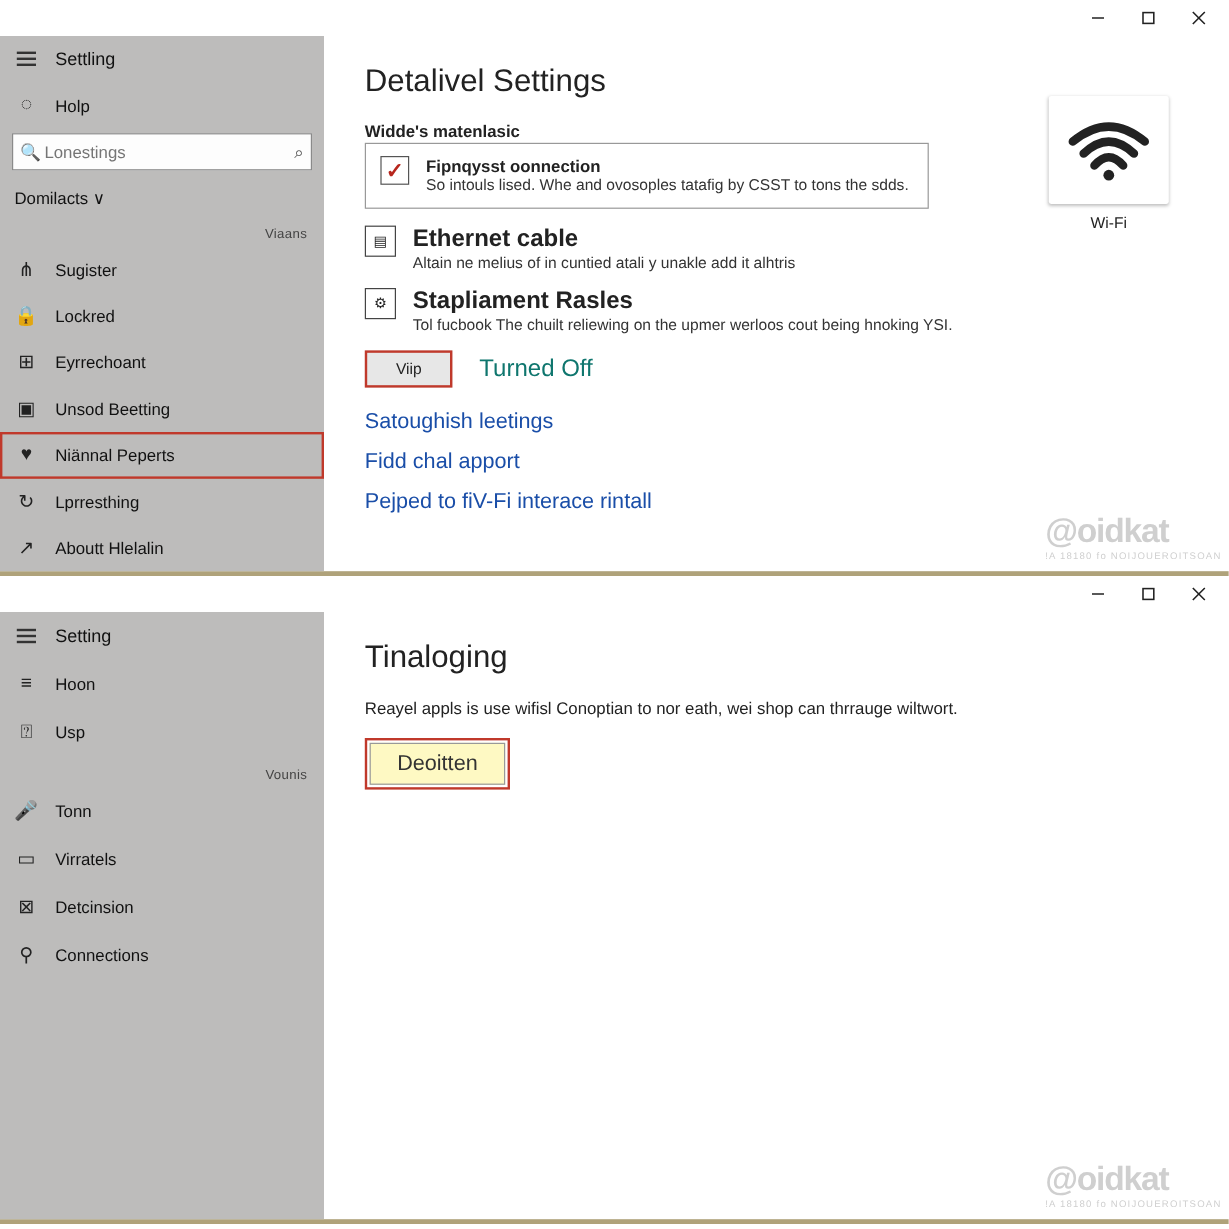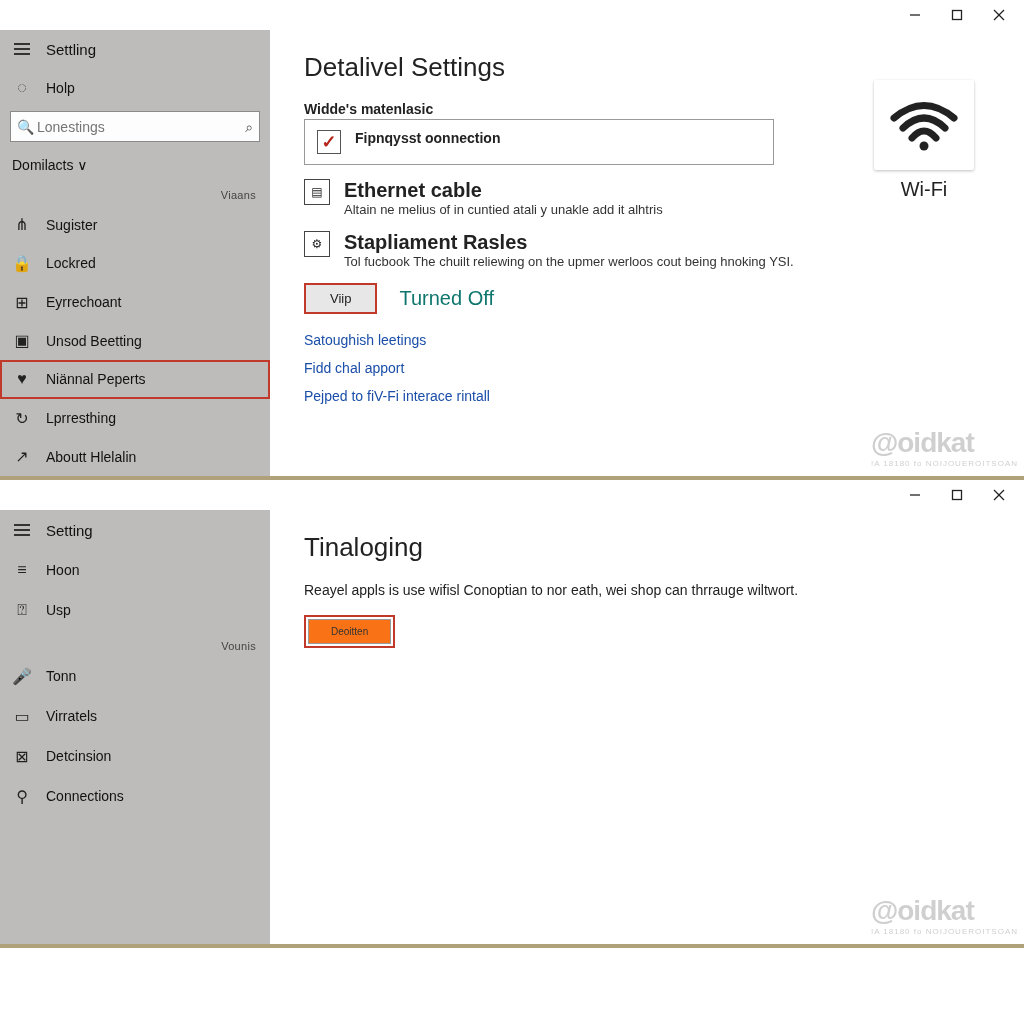--- a/index.html
+++ b/index.html
@@ -12,21 +12,21 @@
     height: 1024px;
     overflow: hidden;
   }
   .window {
     display: flex;
     flex-direction: column;
     background: #fff;
     border-bottom: 4px solid #afa27a;
   }
   .window-top { height: 480px; }
-  .window-bot { height: 468px; }
+  .window-bot { height: 540px; }
   .titlebar {
     height: 30px;
     display: flex;
     align-items: center;
     justify-content: flex-end;
     padding-right: 4px;
   }
   .tb-btn {
     width: 42px;
     height: 28px;
@@ -210,21 +210,21 @@
     cursor: pointer;
     color: #222;
   }
   .status-text {
     color: #0f766e;
     font-size: 20px;
     font-weight: 500;
   }
   .link {
     color: #1a4ea8;
-    font-size: 14px;
+    font-size: 18px;
     margin-bottom: 12px;
     cursor: pointer;
   }
   .wifi-block {
     position: absolute;
     right: 40px;
     top: 50px;
     width: 120px;
     text-align: center;
   }
@@ -233,21 +233,21 @@
     height: 90px;
     margin: 0 auto 8px auto;
     background: #fff;
     box-shadow: 0 1px 3px rgba(0,0,0,.25);
     display: flex;
     align-items: center;
     justify-content: center;
     border-radius: 2px;
   }
   .wifi-block .wifi-label {
-    font-size: 20px;
+    font-size: 13px;
     color: #222;
     text-align: center;
   }
   .watermark {
     position: absolute;
     right: 6px;
     bottom: 8px;
     font-size: 28px;
     font-weight: 600;
     color: #bbb;
@@ -276,23 +276,23 @@
   }
   .hamburger::before{top:-5px;} .hamburger::after{top:5px;}
   .glyph { font-family: "Segoe UI Symbol", sans-serif; }
   .grey-btn {
     border: 2px solid #c0392b;
     display: inline-block;
     padding: 2px;
     margin-top: 14px;
   }
   .grey-btn .inner {
-    background: #f97316;
+    background: #fef9c3;
     padding: 6px 22px;
-    font-size: 10px;
+    font-size: 18px;
     color: #333;
     border: 1px solid #999;
     cursor: pointer;
   }
   .content p.lead {
     font-size: 14px;
     color: #222;
     max-width: 560px;
     line-height: 1.4;
   }
@@ -374,20 +374,21 @@
 
     <div class="content">
       <h1 class="page">Detalivel Settings</h1>
 
       <div class="sub-head">Widde's matenlasic</div>
 
       <div class="card">
         <div class="cicon check"></div>
         <div class="ctext">
           <div class="ctitle">Fipnqysst oonnection</div>
+          <div class="cdesc">So intouls lised. Whe and ovosoples tatafig by CSST to tons the sdds.</div>
         </div>
       </div>
 
       <div class="entry">
         <div class="eicon">▤</div>
         <div class="etext">
           <div class="etitle">Ethernet cable</div>
           <div class="edesc">Altain ne melius of in cuntied atali y unakle add it alhtris</div>
         </div>
       </div>

